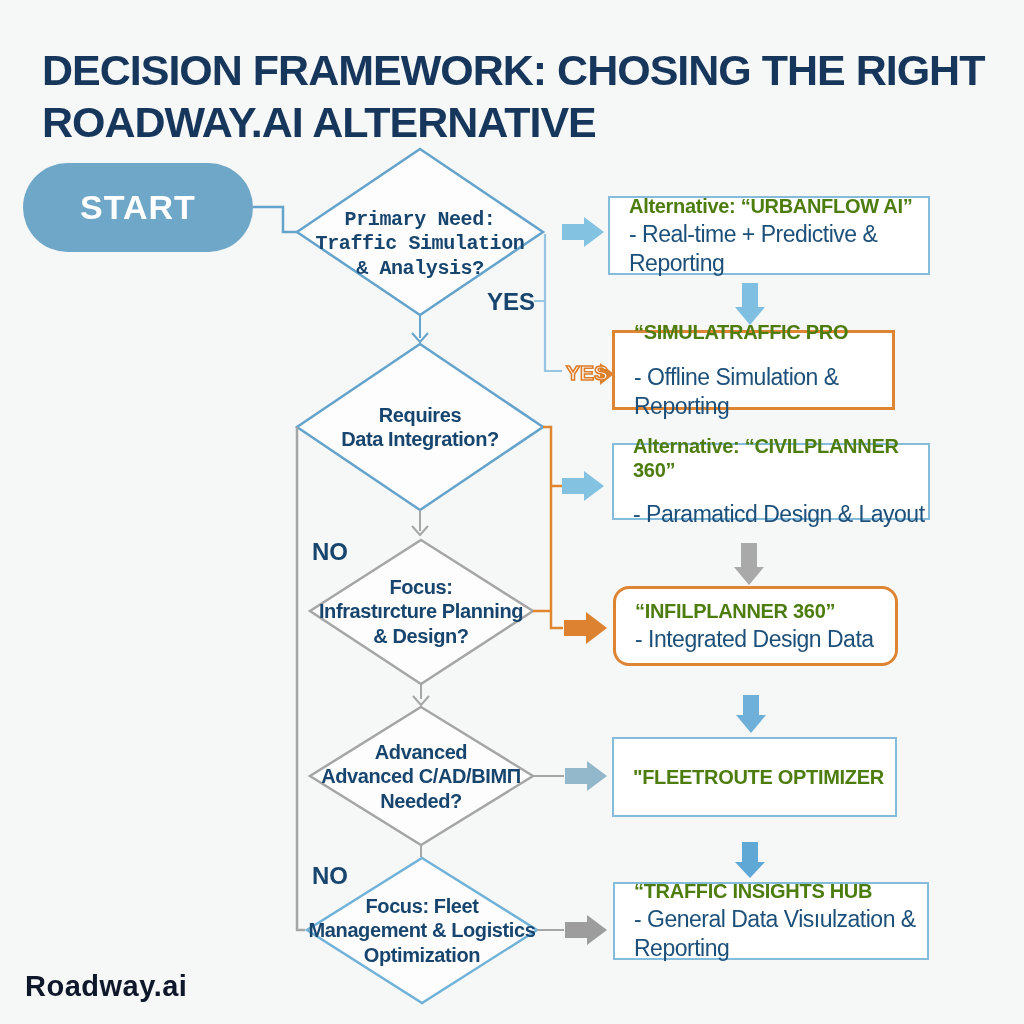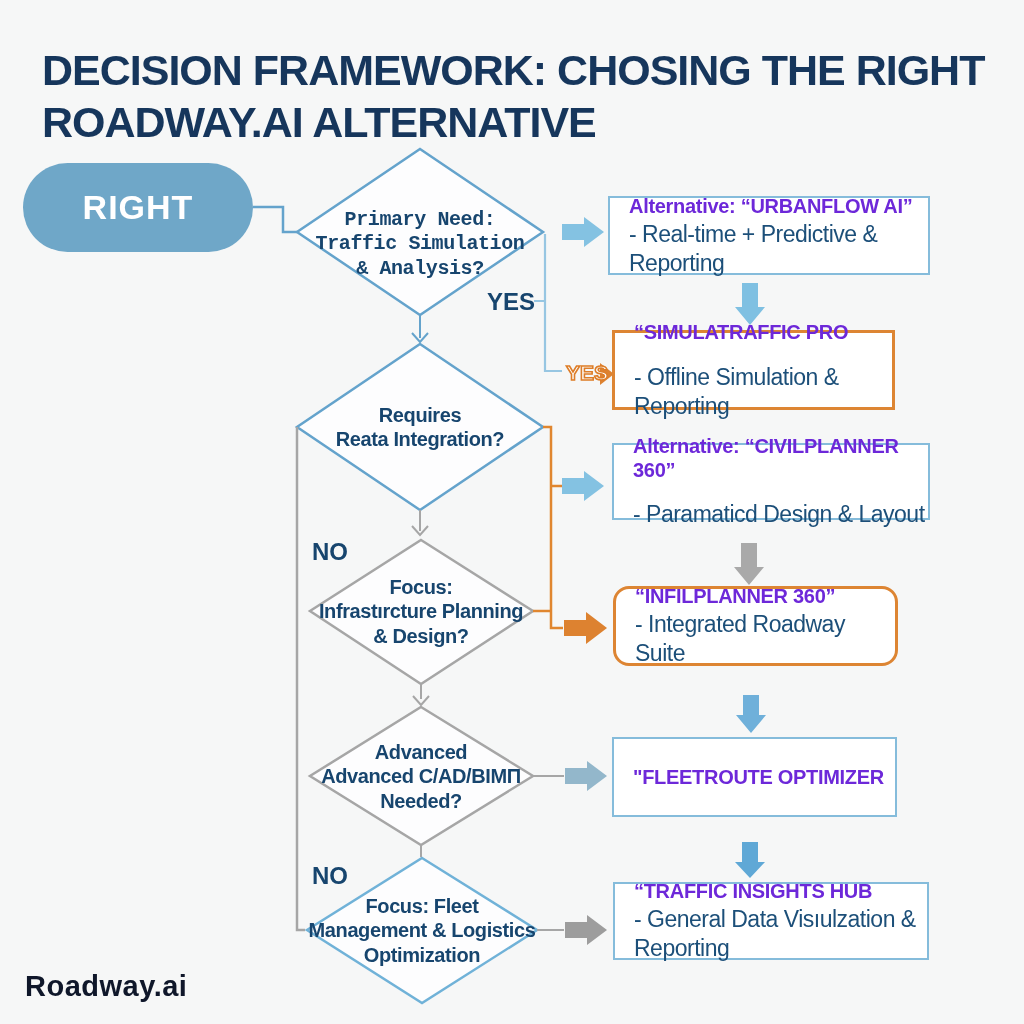--- a/index.html
+++ b/index.html
@@ -17,21 +17,21 @@
         font-size:20px;line-height:1.22;font-weight:700;letter-spacing:-0.4px;color:#17456e;}
   .dt1{left:298px;top:208px;width:244px;font-family:Liberation Mono, monospace;}
   .dt2{left:298px;top:403px;width:244px;}
   .dt3{left:288px;top:575px;width:266px;}
   .dt4{left:288px;top:740px;width:266px;}
   .dt5{left:283px;top:894px;width:278px;}
   .alt-box{position:absolute;background:#ffffff;display:flex;flex-direction:column;
         justify-content:center;padding-left:19px;box-sizing:border-box;}
   .alt-box.blue{border:2.5px solid #85bcdb;}
   .alt-box.orange{border:3px solid #dd8533;}
-  .alt-title{font-size:20px;font-weight:700;color:#6d28d9;letter-spacing:-0.3px;line-height:1.2;}
+  .alt-title{font-size:20px;font-weight:700;color:#4d7c0f;letter-spacing:-0.3px;line-height:1.2;}
   .alt-desc{font-size:23px;font-weight:400;color:#1c4f79;letter-spacing:-0.5px;line-height:1.25;margin-top:2px;}
   .b1{left:608px;top:196px;width:322px;height:79px;}
   .b2{left:612px;top:330px;width:283px;height:80px;gap:17px;}
   .b3{left:612px;top:443px;width:318px;height:77px;gap:16px;}
   .b4{left:613px;top:586px;width:285px;height:80px;border-radius:16px;}
   .b5{left:612px;top:737px;width:285px;height:80px;}
   .b6{left:613px;top:882px;width:316px;height:78px;}
   .lbl{position:absolute;font-weight:700;color:#17456e;}
   .yes-navy{left:487px;top:288px;font-size:24px;}
   .yes-orange{left:566px;top:361px;font-size:21px;font-weight:800;color:#ffffff;
@@ -86,27 +86,27 @@
 
     <polygon points="742,283 758,283 758,307 765,307 750,325 735,307 742,307" fill="#7fc0e2"></polygon>
     <polygon points="741,543 757,543 757,567 764,567 749,585 734,567 741,567" fill="#a9a9a9"></polygon>
     <polygon points="743,695 759,695 759,715 766,715 751,733 736,715 743,715" fill="#6fb0da"></polygon>
     <polygon points="742,842 758,842 758,862 765,862 750,878 735,862 742,862" fill="#5fa8d6"></polygon>
   </svg>
 
   <div class="title">DECISION FRAMEWORK: CHOSING THE RIGHT
 ROADWAY.AI ALTERNATIVE</div>
 
-  <div class="pill">RIGHT</div>
+  <div class="pill">START</div>
 
   <div class="diamond-text dt1">Primary Need:
 Traffic Simulation
 &amp; Analysis?</div>
   <div class="diamond-text dt2">Requires
-Reata Integration?</div>
+Data Integration?</div>
   <div class="diamond-text dt3">Focus:
 Infrastırcture Planning
 &amp; Design?</div>
   <div class="diamond-text dt4">Advanced
 Advanced C/AD/BIMΠ
 Needed?</div>
   <div class="diamond-text dt5">Focus: Fleet
 Management &amp; Logistics
 Optimization</div>
 
@@ -117,21 +117,21 @@
   <div class="alt-box orange b2">
     <div class="alt-title">“SIMULATRAFFIC PRO</div>
     <div class="alt-desc">- Offline Simulation &amp; Reporting</div>
   </div>
   <div class="alt-box blue b3">
     <div class="alt-title">Alternative: “CIVILPLANNER 360”</div>
     <div class="alt-desc">- Paramaticd Design &amp; Layout</div>
   </div>
   <div class="alt-box orange b4">
     <div class="alt-title">“INFILPLANNER 360”</div>
-    <div class="alt-desc">- Integrated Roadway Suite</div>
+    <div class="alt-desc">- Integrated Design Data</div>
   </div>
   <div class="alt-box blue b5">
     <div class="alt-title">"FLEETROUTE OPTIMIZER</div>
   </div>
   <div class="alt-box blue b6">
     <div class="alt-title">“TRAFFIC INSIGHTS HUB</div>
     <div class="alt-desc">- General Data Visıulzation &amp; Reporting</div>
   </div>
 
   <span class="lbl yes-navy">YES</span>

